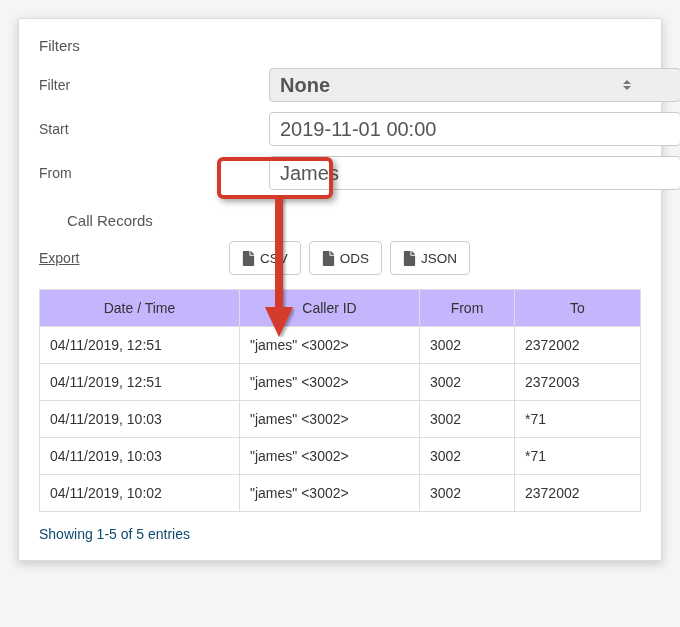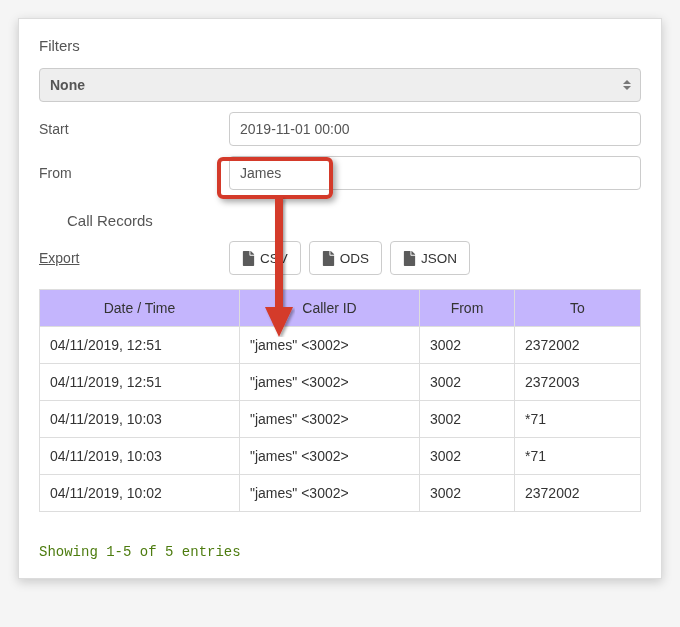--- a/index.html
+++ b/index.html
@@ -35,25 +35,26 @@
   .form-row .lbl {
     width: 190px;
     font-size: 14px;
     color: #555;
   }
   .form-row .fld { flex: 1; }
   select.form-control, input.form-control {
     width: 100%;
     height: 34px;
     padding: 5px 10px;
-    font-size: 14px;
+    font-size: 20px;
     color: #555;
     background: #fff;
     border: 1px solid #ccc;
     border-radius: 4px;
+    margin-left: 40px;
   }
   select.form-control {
     background: #eeeeee;
     appearance: none;
     -webkit-appearance: none;
     background-image: none;
     padding-right: 26px;
     font-weight: 600;
     position: relative;
   }
@@ -109,24 +110,23 @@
     text-align:center;
     font-weight:400;
     background:#c4b5fd;
     color:#333;
   }
   table.records th.dt { width:200px; }
   table.records th.cid{ width:180px; }
   table.records th.frm{ width:95px; }
 
   .entries {
-    margin-top:32px;
+    margin-top:14px;
     font-size:14px;
-    color:#4d7c0f;
-    font-family:Liberation Mono, monospace;
+    color:#0c4a6e;
   }
 
   
   .annot-box {
     position:absolute;
     border:4px solid #d43a2a;
     border-radius:6px;
     box-shadow: 3px 3px 6px rgba(0,0,0,0.35);
     pointer-events:none;
   }
@@ -137,20 +137,21 @@
 </style>
 </head>
 <body>
 
 <div class="page-wrap">
   <div class="card">
 
     <h3 class="section">Filters</h3>
 
     <div class="form-row">
+      <div class="lbl">Filter</div>
       <div class="fld select-wrap">
         <select class="form-control">
           <option>None</option>
         </select>
         <div class="select-caret">
           <span class="tri-up"></span>
             <span class="tri-down"></span>
         </div>
       </div>
     </div>

